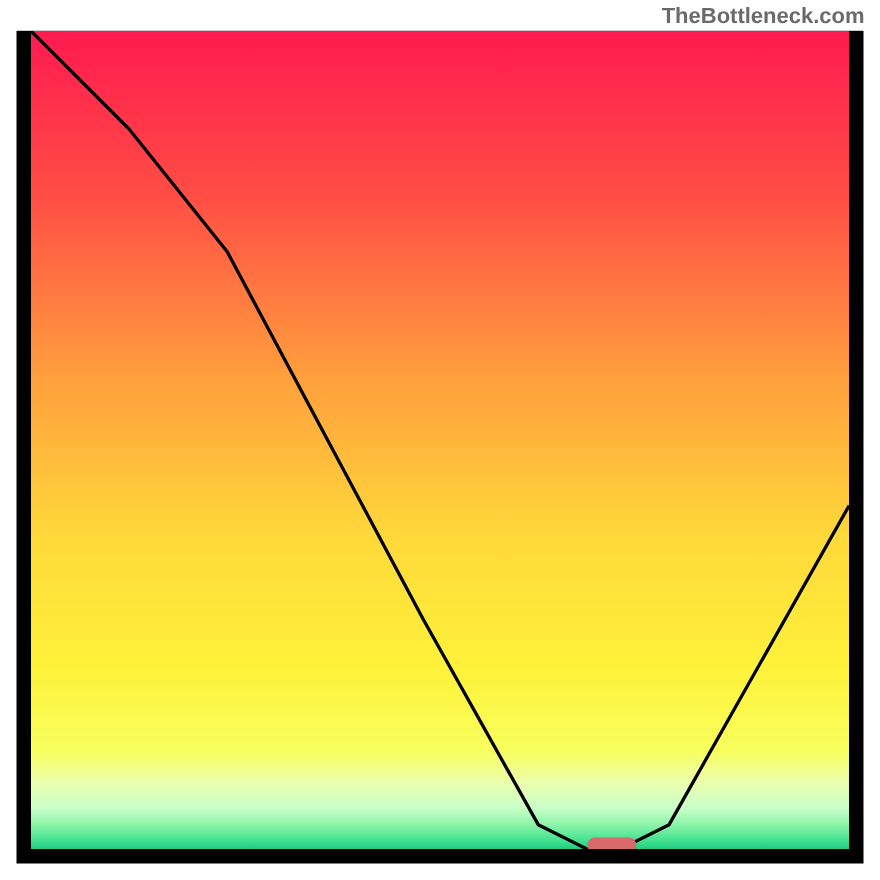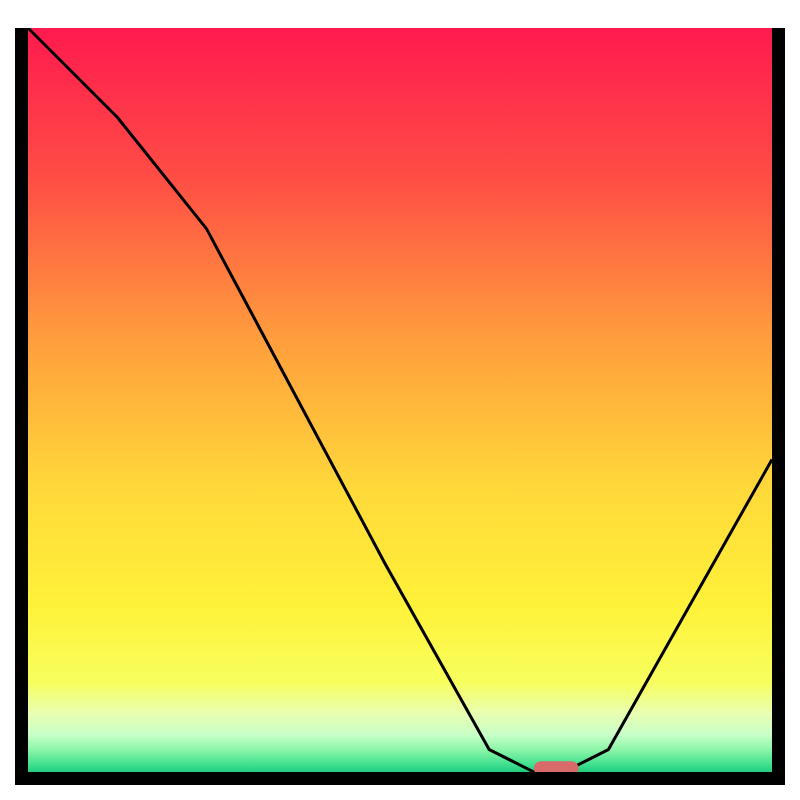--- a/index.html
+++ b/index.html
@@ -39,20 +39,21 @@
     overflow: hidden;
   }
   svg {
     display: block;
   }
 </style>
 </head>
 <body>
 
 <div class="container">
+  <div class="watermark">TheBottleneck.com</div>
   <div class="plot-outer">
     <div class="plot-inner">
       <svg id="chart-svg" width="744" height="744" viewBox="0 0 744 744">
           <defs>
             <linearGradient id="bg-grad" x1="0" y1="0" x2="0" y2="1">
               <stop offset="0%" stop-color="#ff1a4f"></stop>
               <stop offset="20%" stop-color="#ff4d45"></stop>
               <stop offset="42%" stop-color="#ff9e3d"></stop>
               <stop offset="62%" stop-color="#ffd93a"></stop>
               <stop offset="78%" stop-color="#fff23a"></stop>

